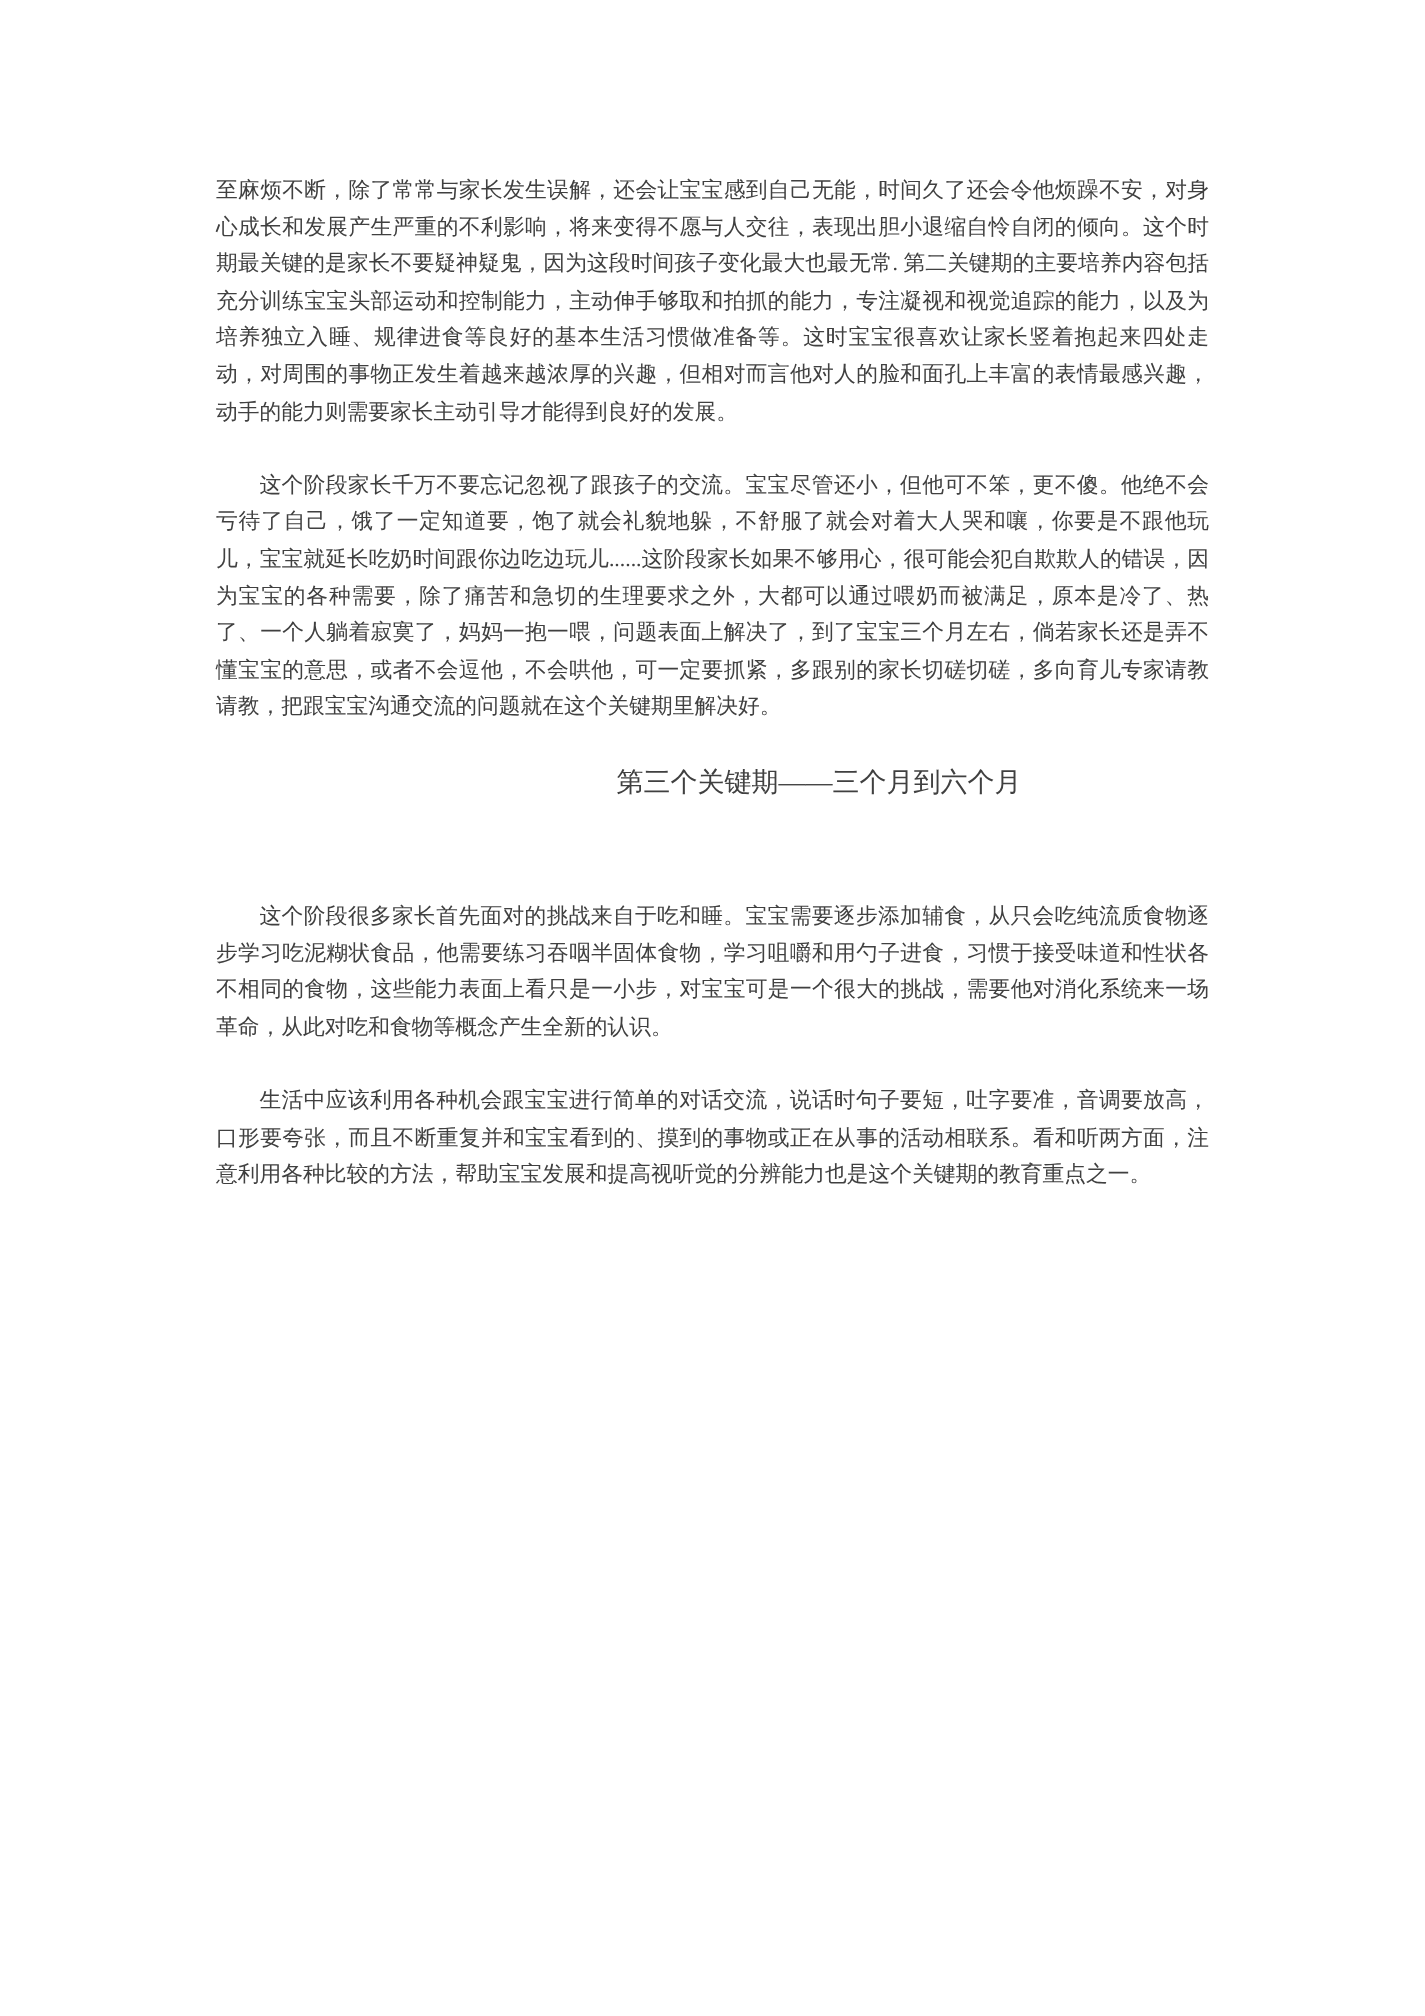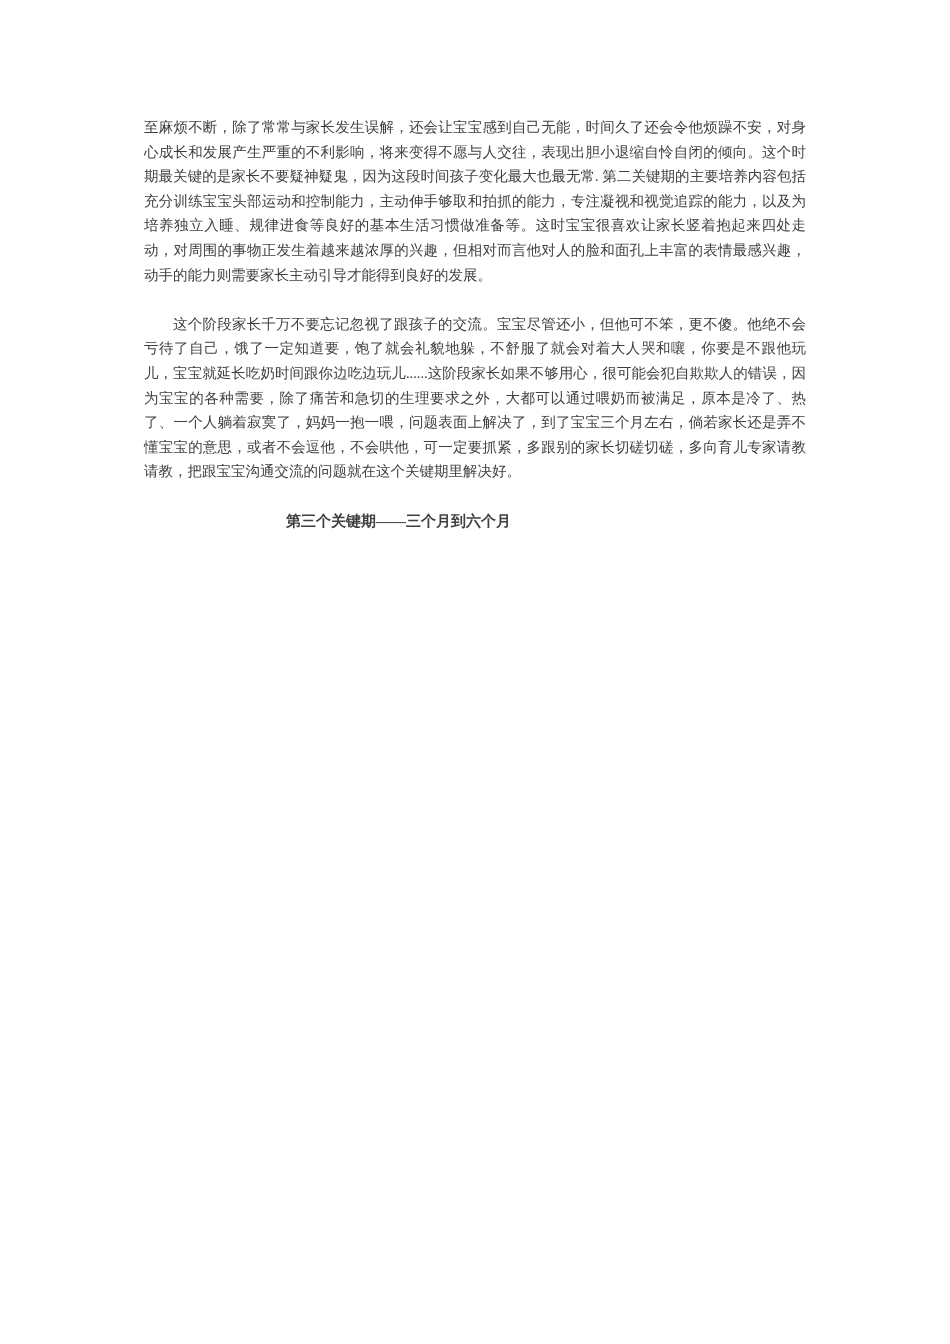--- a/index.html
+++ b/index.html
@@ -27,38 +27,40 @@
   }
   .para.indent {
     text-indent: 2em;
   }
   .para.no-indent {
     text-indent: 0;
   }
   .heading {
     margin: 0 0 66px 0;
     padding: 0;
-    font-size: 15px;
-    font-weight: bold;
+    font-size: 18px;
+    font-weight: normal;
     line-height: 24.6px;
-    text-align: left;
+    text-align: center;
     text-indent: 142px;
     white-space: nowrap;
   }
 </style>
 </head>
 <body>
 
 <div class="page">
 
   <p class="para no-indent">至麻烦不断，除了常常与家长发生误解，还会让宝宝感到自己无能，时间久了还会令他烦躁不安，对身心成长和发展产生严重的不利影响，将来变得不愿与人交往，表现出胆小退缩自怜自闭的倾向。这个时期最关键的是家长不要疑神疑鬼，因为这段时间孩子变化最大也最无常. 第二关键期的主要培养内容包括充分训练宝宝头部运动和控制能力，主动伸手够取和拍抓的能力，专注凝视和视觉追踪的能力，以及为培养独立入睡、规律进食等良好的基本生活习惯做准备等。这时宝宝很喜欢让家长竖着抱起来四处走动，对周围的事物正发生着越来越浓厚的兴趣，但相对而言他对人的脸和面孔上丰富的表情最感兴趣，动手的能力则需要家长主动引导才能得到良好的发展。</p>
 
   <p class="para indent">这个阶段家长千万不要忘记忽视了跟孩子的交流。宝宝尽管还小，但他可不笨，更不傻。他绝不会亏待了自己，饿了一定知道要，饱了就会礼貌地躲，不舒服了就会对着大人哭和嚷，你要是不跟他玩儿，宝宝就延长吃奶时间跟你边吃边玩儿......这阶段家长如果不够用心，很可能会犯自欺欺人的错误，因为宝宝的各种需要，除了痛苦和急切的生理要求之外，大都可以通过喂奶而被满足，原本是冷了、热了、一个人躺着寂寞了，妈妈一抱一喂，问题表面上解决了，到了宝宝三个月左右，倘若家长还是弄不懂宝宝的意思，或者不会逗他，不会哄他，可一定要抓紧，多跟别的家长切磋切磋，多向育儿专家请教请教，把跟宝宝沟通交流的问题就在这个关键期里解决好。</p>
 
   <h2 class="heading">第三个关键期——三个月到六个月</h2>
 
 
+  <p class="para indent">这个阶段很多家长首先面对的挑战来自于吃和睡。宝宝需要逐步添加辅食，从只会吃纯流质食物逐步学习吃泥糊状食品，他需要练习吞咽半固体食物，学习咀嚼和用勺子进食，习惯于接受味道和性状各不相同的食物，这些能力表面上看只是一小步，对宝宝可是一个很大的挑战，需要他对消化系统来一场革命，从此对吃和食物等概念产生全新的认识。</p>
 
 
 
 
+  <p class="para indent">生活中应该利用各种机会跟宝宝进行简单的对话交流，说话时句子要短，吐字要准，音调要放高，口形要夸张，而且不断重复并和宝宝看到的、摸到的事物或正在从事的活动相联系。看和听两方面，注意利用各种比较的方法，帮助宝宝发展和提高视听觉的分辨能力也是这个关键期的教育重点之一。</p>
 
 </div>
 
 </body></html>

